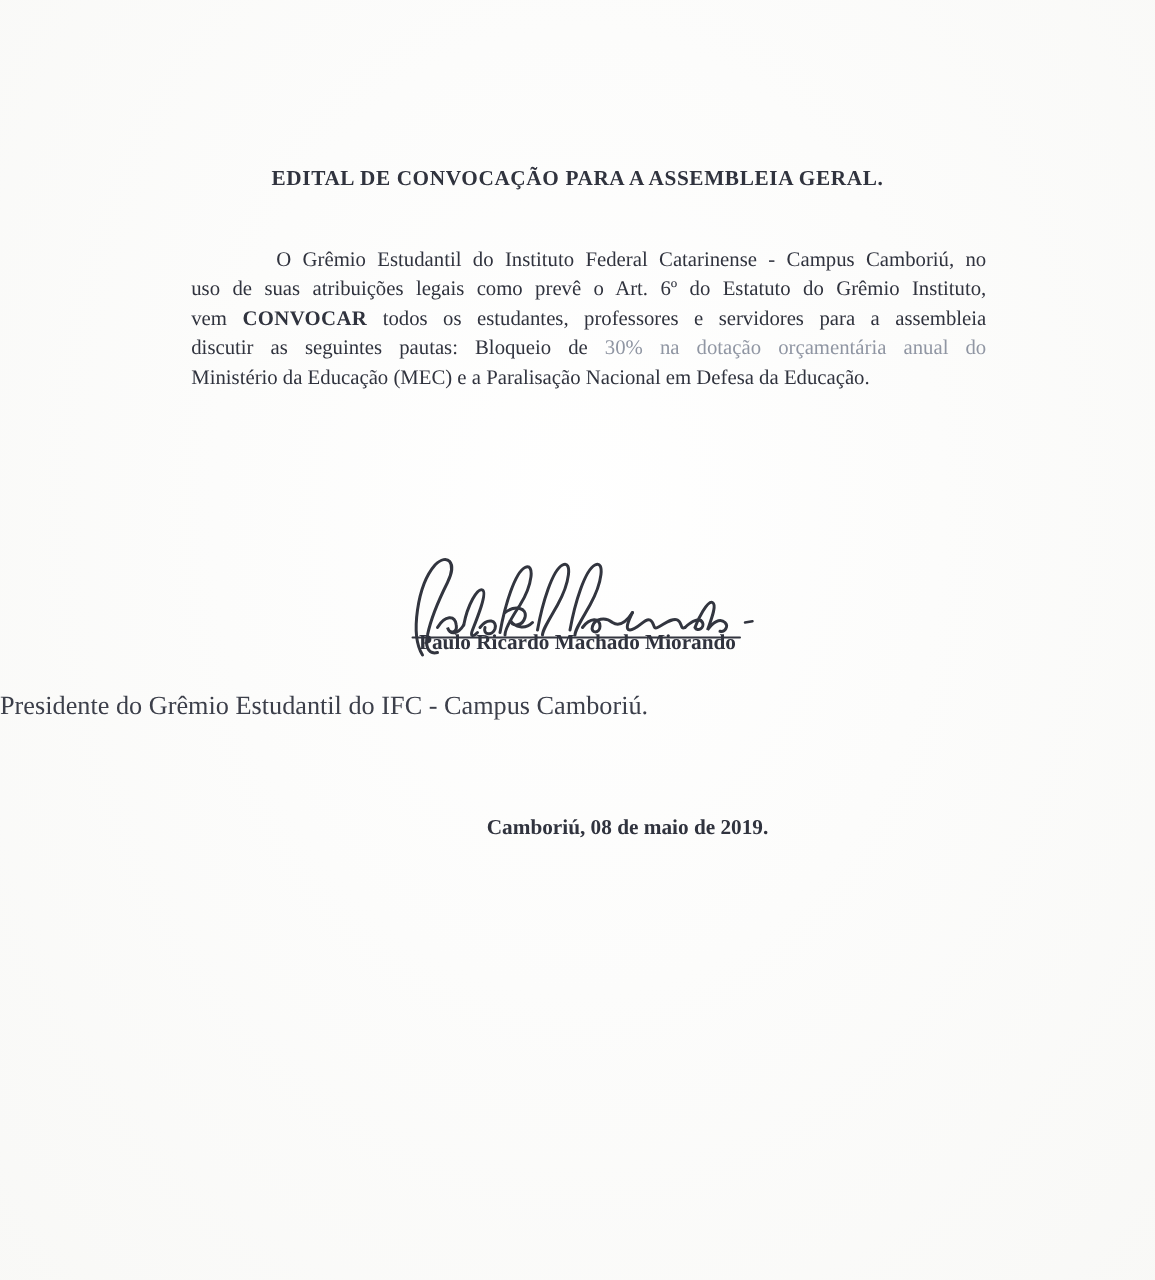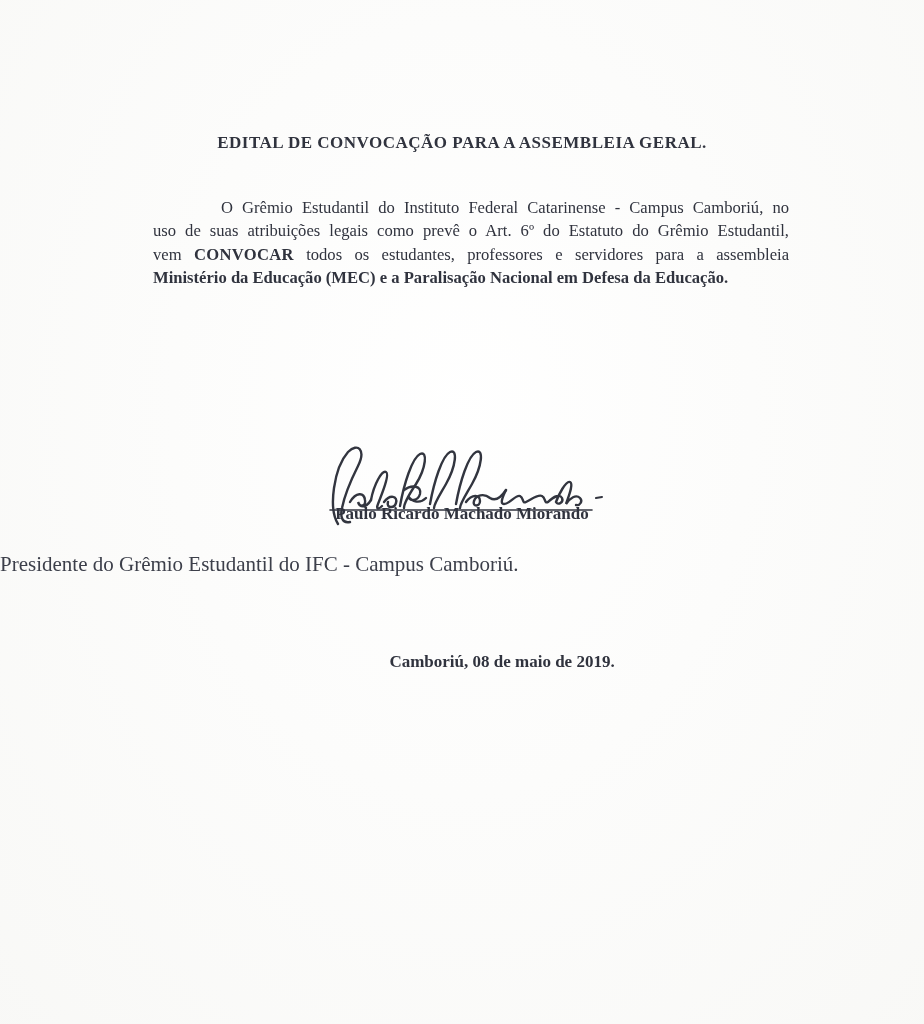--- a/index.html
+++ b/index.html
@@ -31,21 +31,21 @@
     font-size:16.6px;line-height:23.4px;
     color:var(--ink);
   }
   .pline{
     text-align:justify;
     text-align-last:justify;
     white-space:normal;
     margin-left:14px;
   }
   .pline.first{text-indent:68px;}
-  .pline.last{text-align:left;text-align-last:left;font-weight:bold;}
+  .pline.last{text-align:left;text-align-last:left;}
   .seg.bold{font-weight:bold;letter-spacing:.3px;}
   .seg.faded{color:var(--ink_light);}
   .sig-wrap{
     position:absolute;top:440px;left:308px;width:305px;height:90px;
   }
   .sig-wrap svg{display:block;width:100%;height:100%;}
   .sig-name{
     position:absolute;top:504px;left:0;width:100%;
     text-align:center;font-size:17px;font-weight:bold;
     color:var(--ink);
@@ -67,24 +67,27 @@
 
 <div class="page">
 
   <div class="title">EDITAL DE CONVOCAÇÃO PARA A ASSEMBLEIA GERAL.</div>
 
   <div class="para">
     <div class="pline first">
       <span class="seg">O Grêmio Estudantil do Instituto Federal Catarinense - Campus Camboriú, no</span>
     </div>
     <div class="pline">
-      <span class="seg">uso de suas atribuições legais como prevê o Art. 6º do Estatuto do Grêmio Estudantil,</span>
+      <span class="seg">uso de suas atribuições legais como prevê o Art. 6º do Estatuto do Grêmio Instituto,</span>
     </div>
     <div class="pline">
       <span class="seg">vem </span><span class="seg bold">CONVOCAR</span><span class="seg"> todos os estudantes, professores e servidores para a assembleia</span>
+    </div>
+    <div class="pline">
+      <span class="seg">discutir as seguintes pautas: Bloqueio de </span><span class="seg faded">30% na dotação orçamentária anual do</span>
     </div>
     <div class="pline last">
       <span class="seg">Ministério da Educação (MEC) e a Paralisação Nacional em Defesa da Educação.</span>
     </div>
   </div>
 
   <div class="sig-wrap">
     <svg viewBox="0 0 305 90" fill="none" stroke="#32353f" stroke-width="2.4" stroke-linecap="round">
 
       <path d="M30,84 C20,68 26,28 40,12 C50,2 58,10 50,26 C42,42 36,58 34,68 C32,76 34,84 42,82"></path>

